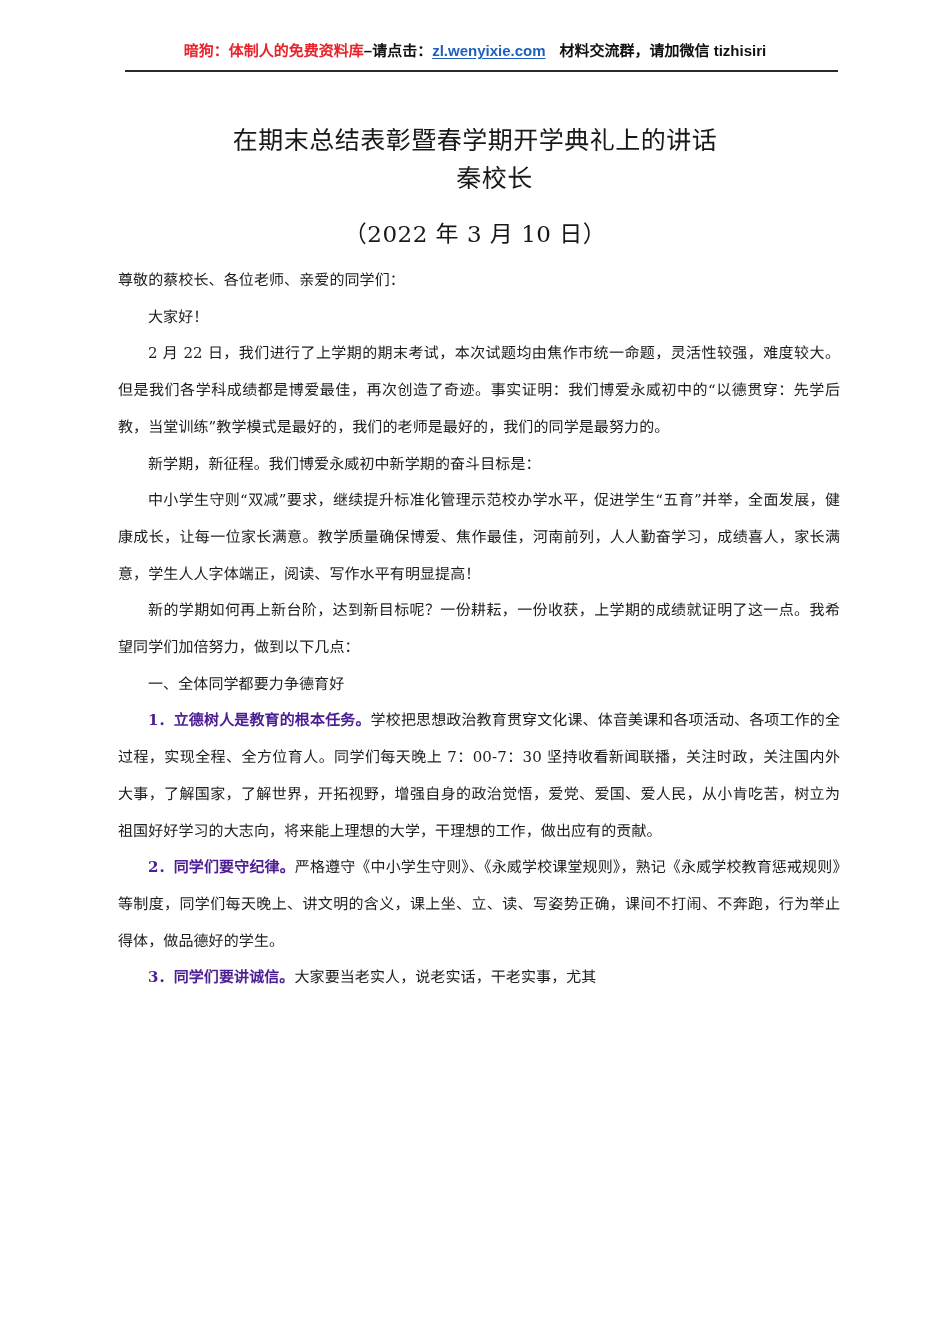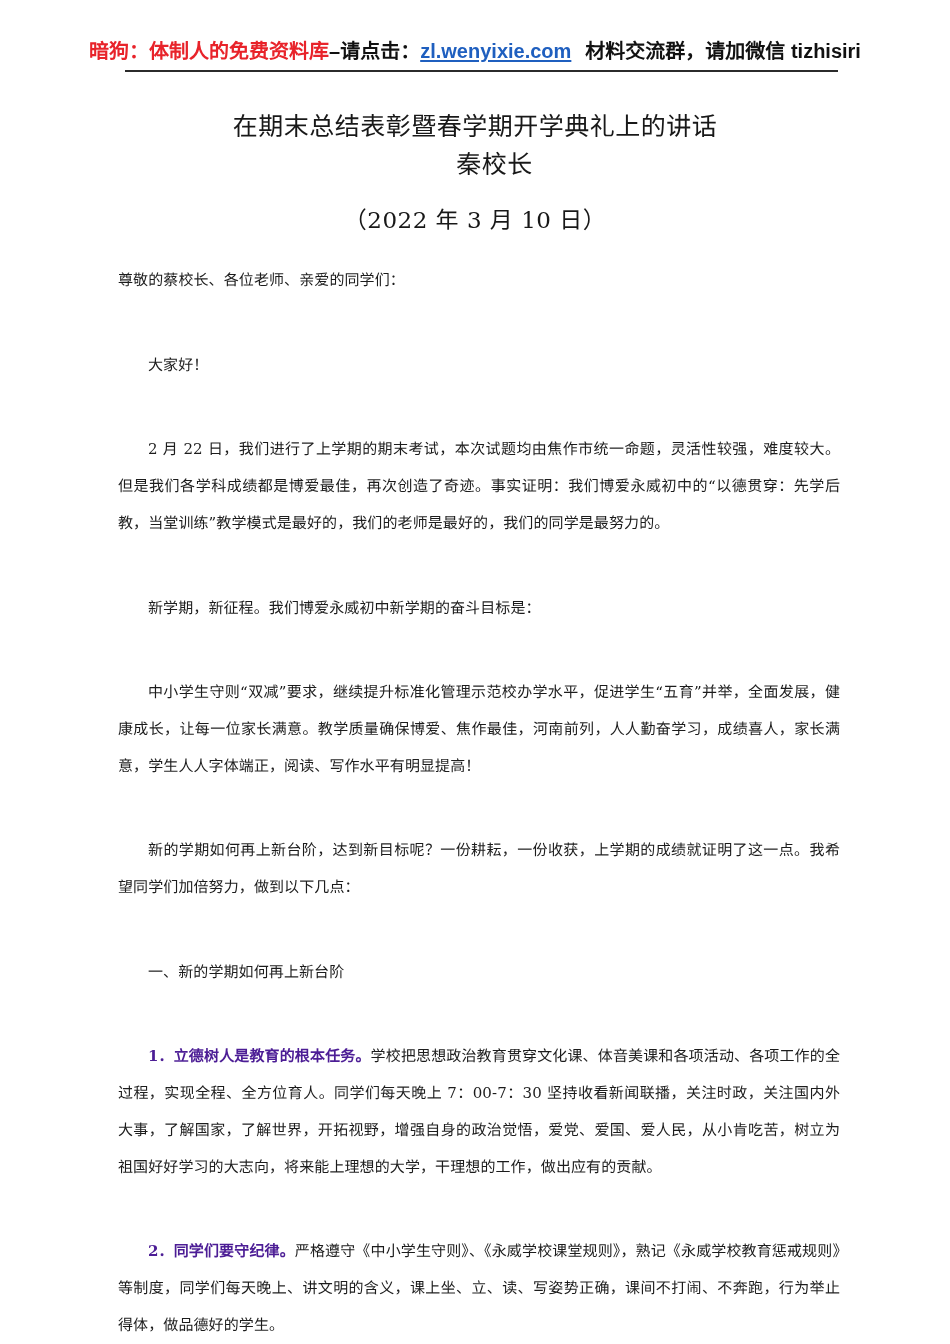--- a/index.html
+++ b/index.html
@@ -29,21 +29,21 @@
     position: absolute;
     left: 0;
     top: 38px;
     width: 950px;
     text-align: center;
     white-space: nowrap;
   }
   .promo-line {
     display: inline-block;
     font-family: "Liberation Sans", "DejaVu Sans", sans-serif;
-    font-size: 20px;
+    font-size: 15px;
     font-weight: bold;
     line-height: 26px;
     letter-spacing: 0px;
   }
   .promo-red {
     color: #e8232a;
   }
   .promo-black {
     color: #111111;
   }
@@ -62,21 +62,21 @@
     top: 70px;
     width: 713px;
     height: 0;
     border-top: 2px solid #2b2b2b;
   }
 
   
   .title-block {
     position: absolute;
     left: 0;
-    top: 108px;
+    top: 122px;
     width: 950px;
     text-align: center;
   }
   .doc-title {
     font-size: 25px;
     line-height: 38px;
     letter-spacing: 0.5px;
     color: #181818;
     font-weight: normal;
     margin: 0;
@@ -109,21 +109,20 @@
     font-size: 15px;
     line-height: 36.7px;
     text-align: justify;
     text-justify: inter-ideograph;
     letter-spacing: 0.1px;
     color: #1c1c1c;
     word-break: break-all;
   }
   .para.indent {
     text-indent: 2em;
-    margin-top: 48px;
   }
   .para.noindent {
     text-indent: 0;
   }
   .bold-run {
     font-weight: bold;
     color: #4c1d95;
   }
 </style>
 </head>
@@ -151,21 +150,21 @@
     <p class="para indent">大家好！</p>
 
     <p class="para indent">2 月 22 日，我们进行了上学期的期末考试，本次试题均由焦作市统一命题，灵活性较强，难度较大。但是我们各学科成绩都是博爱最佳，再次创造了奇迹。事实证明：我们博爱永威初中的“以德贯穿：先学后教，当堂训练”教学模式是最好的，我们的老师是最好的，我们的同学是最努力的。</p>
 
     <p class="para indent">新学期，新征程。我们博爱永威初中新学期的奋斗目标是：</p>
 
     <p class="para indent">中小学生守则“双减”要求，继续提升标准化管理示范校办学水平，促进学生“五育”并举，全面发展，健康成长，让每一位家长满意。教学质量确保博爱、焦作最佳，河南前列，人人勤奋学习，成绩喜人，家长满意，学生人人字体端正，阅读、写作水平有明显提高！</p>
 
     <p class="para indent">新的学期如何再上新台阶，达到新目标呢？一份耕耘，一份收获，上学期的成绩就证明了这一点。我希望同学们加倍努力，做到以下几点：</p>
 
-    <p class="para indent">一、新的学期如何再上新台阶</p>
+    <p class="para indent">一、全体同学都要力争德育好</p>
 
     <p class="para indent"><span class="bold-run">1．立德树人是教育的根本任务。</span><span>学校把思想政治教育贯穿文化课、体音美课和各项活动、各项工作的全过程，实现全程、全方位育人。同学们每天晚上 7：00-7：30 坚持收看新闻联播，关注时政，关注国内外大事，了解国家，了解世界，开拓视野，增强自身的政治觉悟，爱党、爱国、爱人民，从小肯吃苦，树立为祖国好好学习的大志向，将来能上理想的大学，干理想的工作，做出应有的贡献。</span></p>
 
     <p class="para indent"><span class="bold-run">2．同学们要守纪律。</span><span>严格遵守《中小学生守则》、《永威学校课堂规则》，熟记《永威学校教育惩戒规则》等制度，同学们每天晚上、讲文明的含义，课上坐、立、读、写姿势正确，课间不打闹、不奔跑，行为举止得体，做品德好的学生。</span></p>
 
     <p class="para indent"><span class="bold-run">3．同学们要讲诚信。</span><span>大家要当老实人，说老实话，干老实事，尤其</span></p>
 
   </div>
 
 </div>

